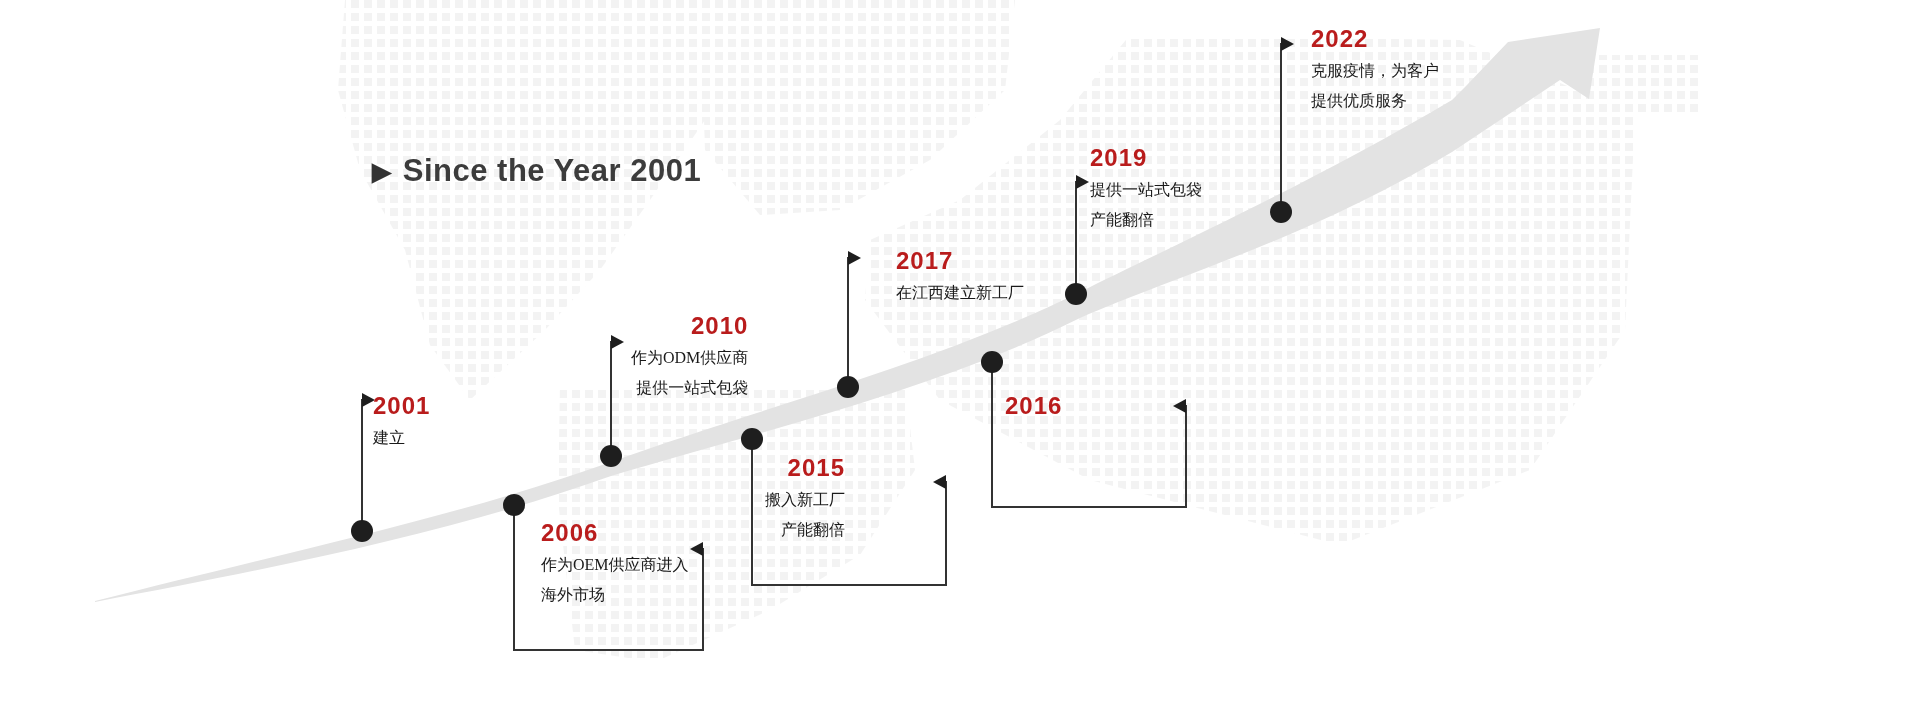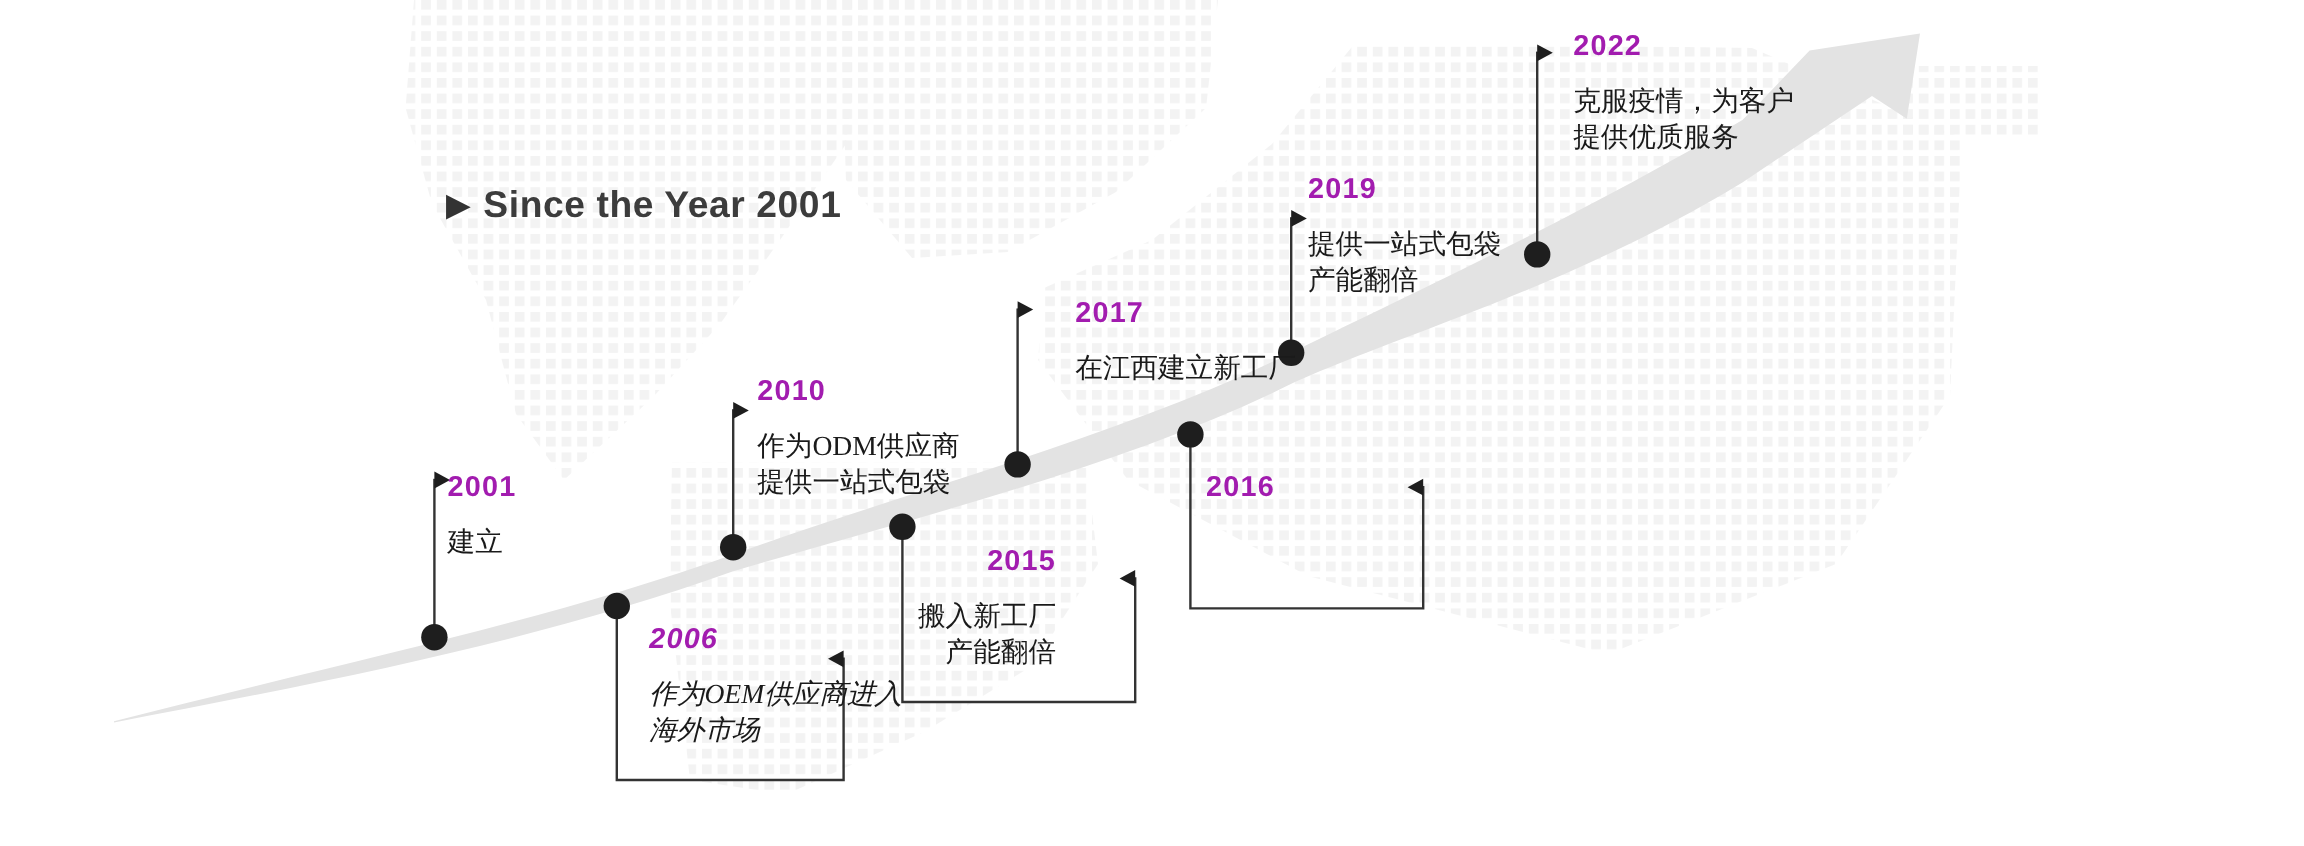--- a/index.html
+++ b/index.html
@@ -13,27 +13,27 @@
   #bg-svg{position:absolute;left:0;top:0;width:1920px;height:705px;}
   .title{
     position:absolute;left:372px;top:153px;
     font-size:31px;font-weight:bold;color:#3c3c3c;
     display:flex;align-items:center;letter-spacing:0.5px;
     white-space:nowrap;
   }
   .title .marker{font-size:25px;margin-right:11px;color:#333;}
   .milestone{position:absolute;white-space:nowrap;}
   .year{
-    font-size:24px;font-weight:bold;color:#a21caf;
+    font-size:24px;font-weight:bold;color:#b91c1c;
     line-height:26px;letter-spacing:1px;
     font-family:"Liberation Sans",sans-serif;
   }
   .desc{
-    margin-top:18px;
-    font-size:23px;color:#1a1a1a;line-height:30px;
+    margin-top:4px;
+    font-size:16px;color:#1a1a1a;line-height:30px;
     font-family:"Liberation Serif",serif;
     white-space:pre-line;
   }
 </style>
 </head>
 <body>
 
 <div id="stage">
 
   <svg id="bg-svg" viewBox="0 0 1920 705" aria-hidden="true">
@@ -99,27 +99,27 @@
   <div class="title">
     <span class="marker">▶</span>
     <span>Since the Year 2001</span>
   </div>
 
   <div class="milestone" style="left:373px;top:393px;">
     <div class="year">2001</div>
     <div class="desc">建立</div>
   </div>
 
-  <div class="milestone" style="left:541px;top:520px;font-style:italic;">
+  <div class="milestone" style="left:541px;top:520px;">
     <div class="year">2006</div>
     <div class="desc">作为OEM供应商进入
 海外市场</div>
   </div>
 
-  <div class="milestone" style="left:631px;top:313px;">
+  <div class="milestone" style="left:631px;top:313px;text-align:right;">
     <div class="year">2010</div>
     <div class="desc">作为ODM供应商
 提供一站式包袋</div>
   </div>
 
   <div class="milestone" style="left:765px;top:455px;text-align:right;">
     <div class="year">2015</div>
     <div class="desc">搬入新工厂
 产能翻倍</div>
   </div>

